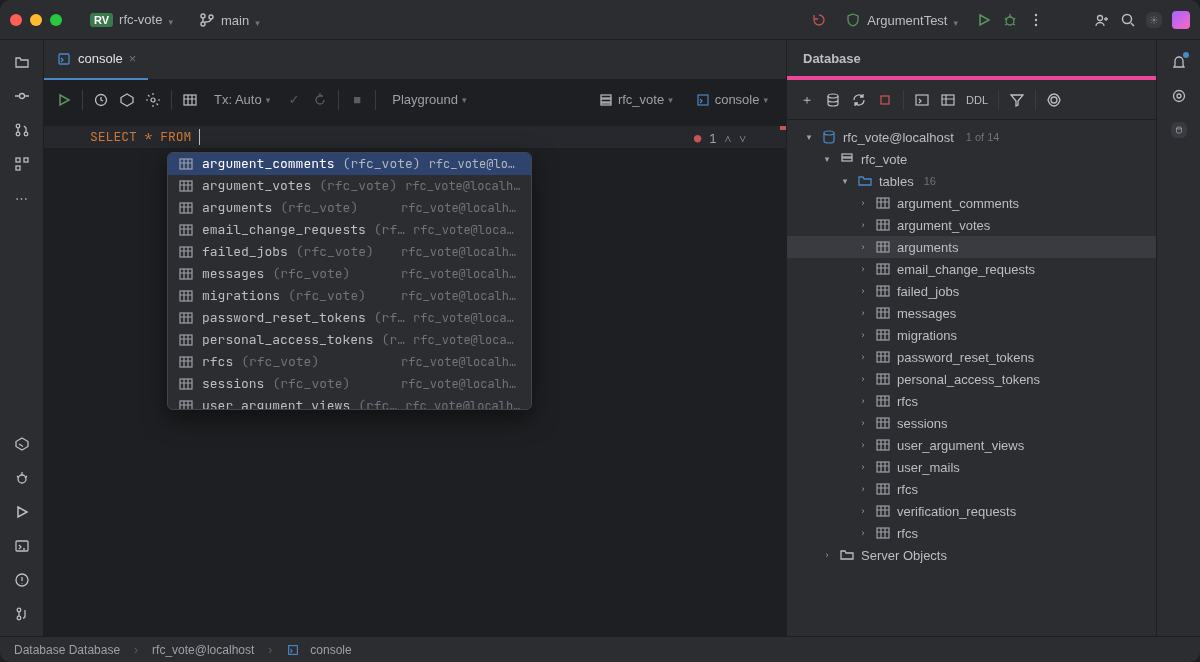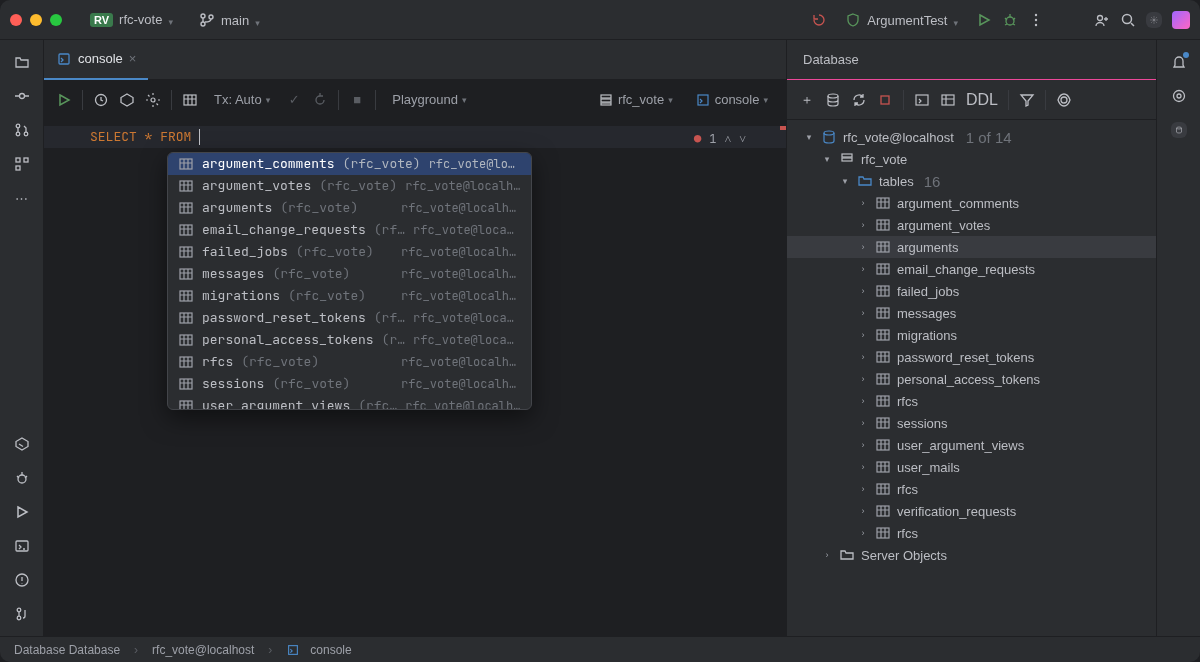--- a/index.html
+++ b/index.html
@@ -60,26 +60,26 @@
 .popup-list { max-height:256px; overflow:hidden;}
 .prow { display:flex; align-items:center; gap:8px; padding:2px 10px; height:22px; color:#bcbec4;}
 .prow.sel { background:#2e436e; color:#fff;}
 .prow .schema { color:#6f737a;}
 .prow.sel .schema { color:#b0b6bf;}
 .prow .conn { margin-left:auto; color:#6f737a; font-size:12px; max-width:120px; overflow:hidden; text-overflow:ellipsis; white-space:nowrap;}
 .prow.sel .conn { color:#b0b6bf;}
 .popup-foot { display:flex; align-items:center; padding:4px 10px; font-size:11px; color:#6f737a; border-top:1px solid #393b40;}
 .popup-foot .dots { margin-left:auto;}
 .dbpanel { width:370px; background:#2b2d30; border-left:1px solid #1e1f22; display:flex; flex-direction:column;}
-.dbhead { height:40px; display:flex; align-items:center; padding:0 16px; font-weight:400; border-bottom:1px solid #ec4899;}
+.dbhead { height:40px; display:flex; align-items:center; padding:0 16px; font-weight:700; border-bottom:4px solid #ec4899;}
 .dbtoolbar { height:40px; display:flex; align-items:center; gap:10px; padding:0 12px; border-bottom:1px solid #1e1f22;}
 .tree { flex:1; overflow:auto; padding:6px 0; font-size:13px;}
 .trow { display:flex; align-items:center; gap:6px; height:22px; padding-right:10px;}
 .trow.sel { background:#393b40;}
-.trow .cnt { color:#6f737a; font-size:15px;text-align:right;}
+.trow .cnt { color:#6f737a; font-size:11px;text-align:right;}
 .ind { display:inline-block;}
 .arrow { width:12px; text-align:center; color:#9da0a8; font-size:9px;}
 .statusbar { height:26px; background:#2b2d30; border-top:1px solid #1e1f22; display:flex; align-items:center; padding:0 14px; gap:10px; font-size:12px; color:#9da0a8;}
 .statusbar .right { margin-left:auto; display:flex; gap:16px; align-items:center;}
 .crumb-sep { color:#5a5d63; padding:0 4px;}
 .db-icon { color:#4a88c7;}
 .tbl-icon { color:#9da0a8;}
 .folder-icon { color:#4a88c7;}
 .laravel { color:#c75450;}
 .ai-icon {
@@ -515,21 +515,21 @@
             <rect x="2" y="3" width="12" height="10"></rect>
             <path d="M5 7l2 2-2 2"></path>
           </svg>
         </span>
       <span class="icon">
           <svg viewBox="0 0 16 16" fill="none" stroke="currentColor" stroke-width="1.2">
             <rect x="2" y="3" width="12" height="10"></rect>
             <path d="M2 7h12M6 3v10"></path>
           </svg>
         </span>
-      <span style="font-size:16px">DDL</span>
+      <span style="font-size:11px">DDL</span>
       <span class="vsep"></span>
       <span class="icon">
           <svg viewBox="0 0 16 16" fill="none" stroke="currentColor" stroke-width="1.3">
             <path d="M2 3h12l-5 6v4l-2 1v-5L2 3z"></path>
           </svg>
         </span>
       <span class="vsep"></span>
       <span class="icon">
           <svg viewBox="0 0 16 16" fill="none" stroke="currentColor" stroke-width="1.3">
             <circle cx="8" cy="8" r="3"></circle>

